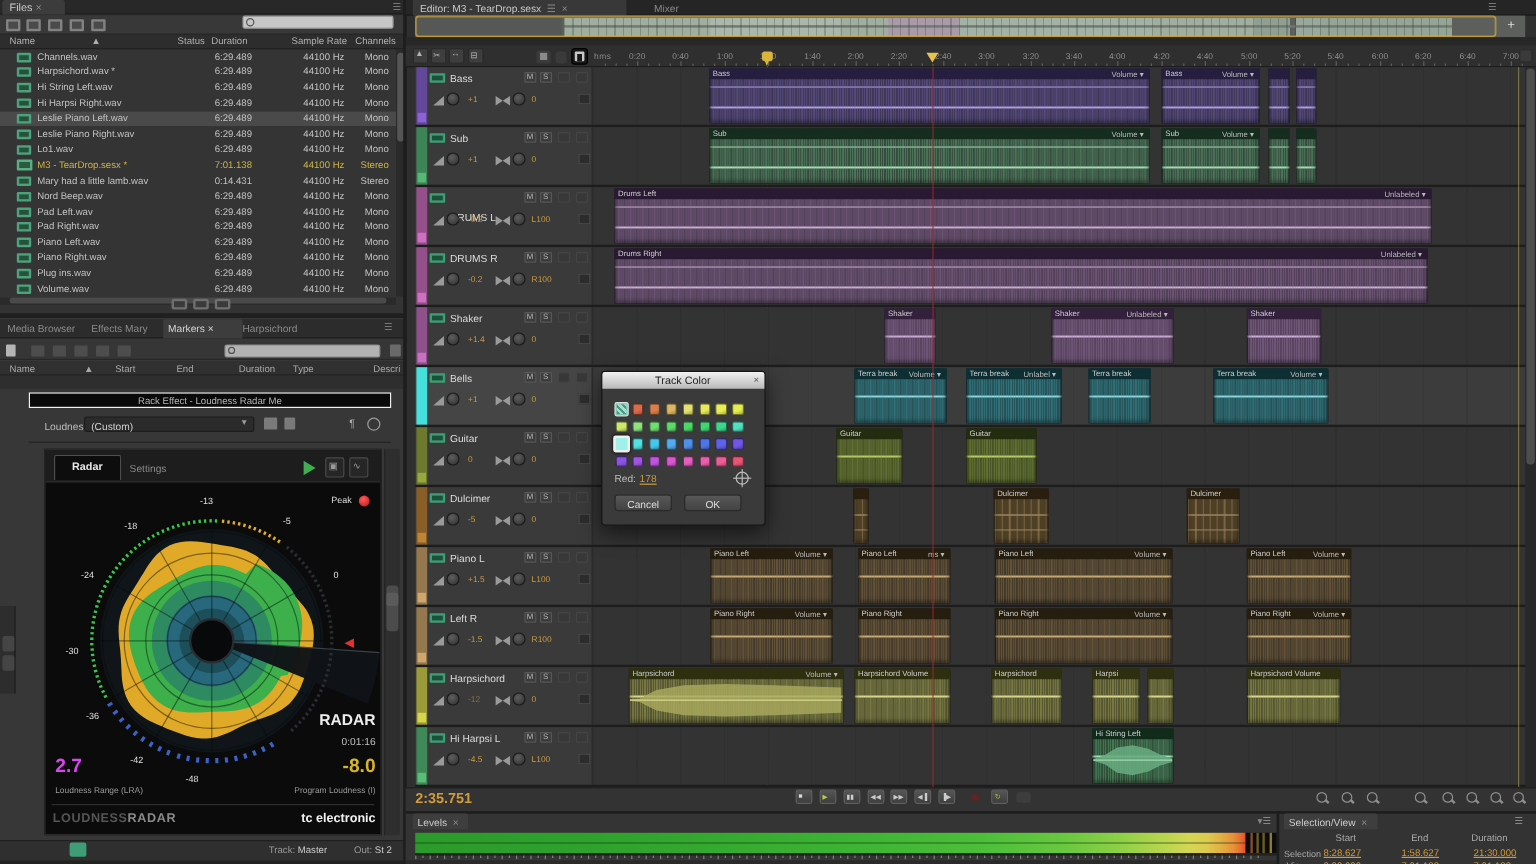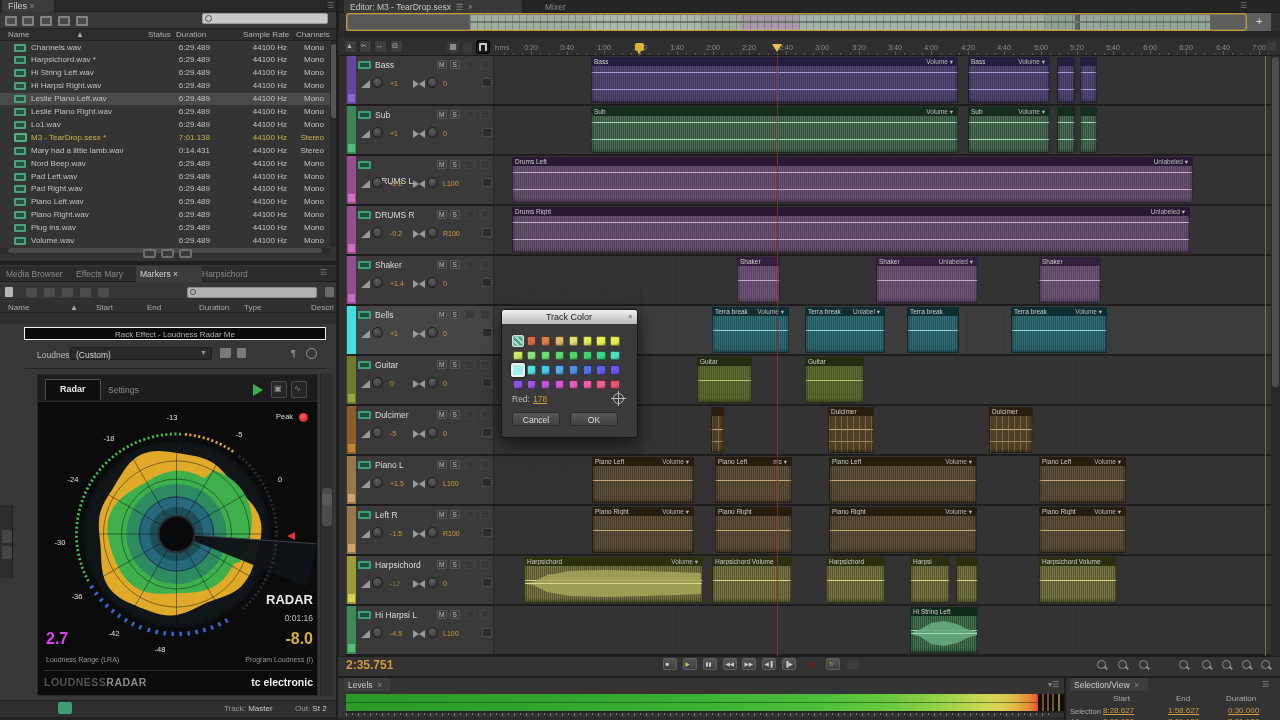--- a/index.html
+++ b/index.html
@@ -1095,21 +1095,21 @@
 <div class="" style="position:absolute;left:1064px;top:676px;width:216px;height:44px;background:#333;border-top:2px solid #1c1c1c;border-left:2px solid #1c1c1c;"></div>
 <div class="" style="position:absolute;left:1070px;top:678px;width:78px;height:13px;background:#3e3e3e;border-radius:2px 2px 0 0;"></div>
 <div class="t" style="left:1074px;top:680px;font-size:8.5px;color:#ccc">Selection/View &nbsp;<span style="color:#888">×</span></div>
 <div class="t" style="left:1262px;top:680px;font-size:8px;color:#888">☰</div>
 <div class="t" style="left:1113px;top:694px;font-size:8px;color:#aaa">Start</div>
 <div class="t" style="left:1176px;top:694px;font-size:8px;color:#aaa">End</div>
 <div class="t" style="left:1226px;top:694px;font-size:8px;color:#aaa">Duration</div>
 <div class="t" style="left:1070px;top:706.5px;font-size:7.5px;color:#aaa">Selection</div>
 <div class="t or" style="left:1103px;top:706px;font-size:8px;text-decoration:underline">8:28.627</div>
 <div class="t or" style="left:1168px;top:706px;font-size:8px;text-decoration:underline">1:58.627</div>
-<div class="t or" style="left:1228px;top:706px;font-size:8px;text-decoration:underline">0:30.000</div>
+<div class="t or" style="left:1228px;top:706px;font-size:8px;text-decoration:underline">21:30.000</div>
 <div class="t" style="left:1072px;top:717px;font-size:8px;color:#aaa">View</div>
 <div class="t or" style="left:1103px;top:717px;font-size:8px">0:00.000</div>
 <div class="t or" style="left:1168px;top:717px;font-size:8px">7:01.138</div>
 <div class="t or" style="left:1228px;top:717px;font-size:8px">7:01.138</div>
 <div class="" style="position:absolute;left:501px;top:309px;width:137px;height:129px;background:#3a3a3a;border:1px solid #161616;border-radius:3px;box-shadow:0 6px 18px rgba(0,0,0,.6);"></div>
 <div class="" style="position:absolute;left:502px;top:310px;width:135px;height:14px;background:linear-gradient(#f2f2f2,#b9b9b9);border-radius:2px 2px 0 0;"></div>
 <div class="t" style="left:569px;top:312px;font-size:9px;color:#222;transform:translateX(-50%)">Track Color</div>
 <div class="t" style="left:628px;top:311.5px;font-size:8px;color:#555">×</div>
 <div class="" style="position:absolute;left:512.0px;top:335.0px;width:12px;height:12px;background:#7ec8b2;border:1px solid #ddd;border-radius:2px;"></div>
 <div class="" style="position:absolute;left:514.0px;top:337.0px;width:8px;height:8px;background:repeating-linear-gradient(45deg,#4a9a84 0 2px,#a8ddcc 2px 4px);"></div>

